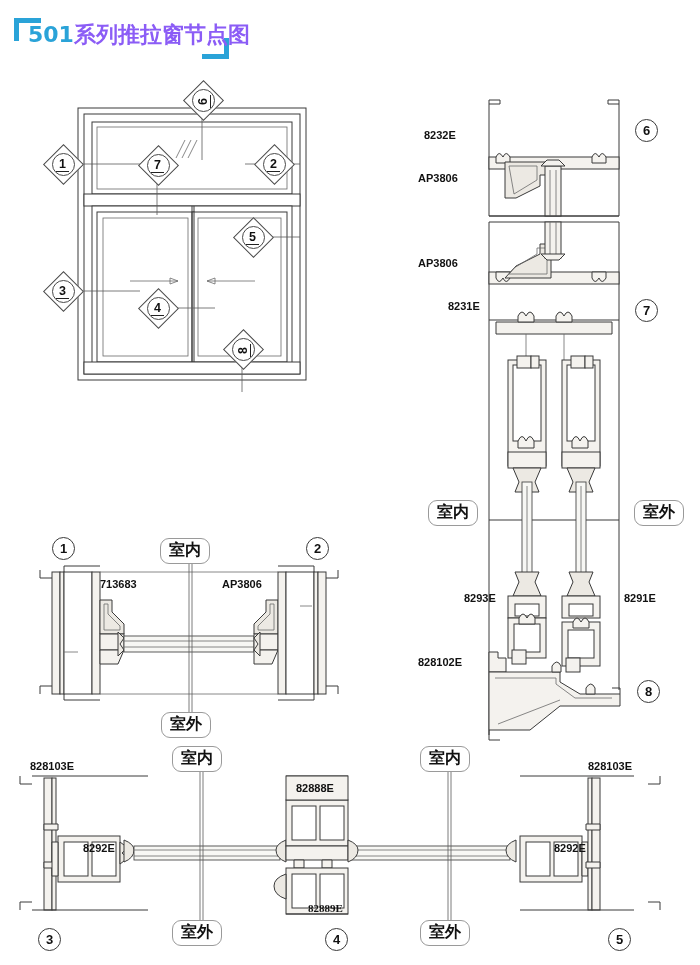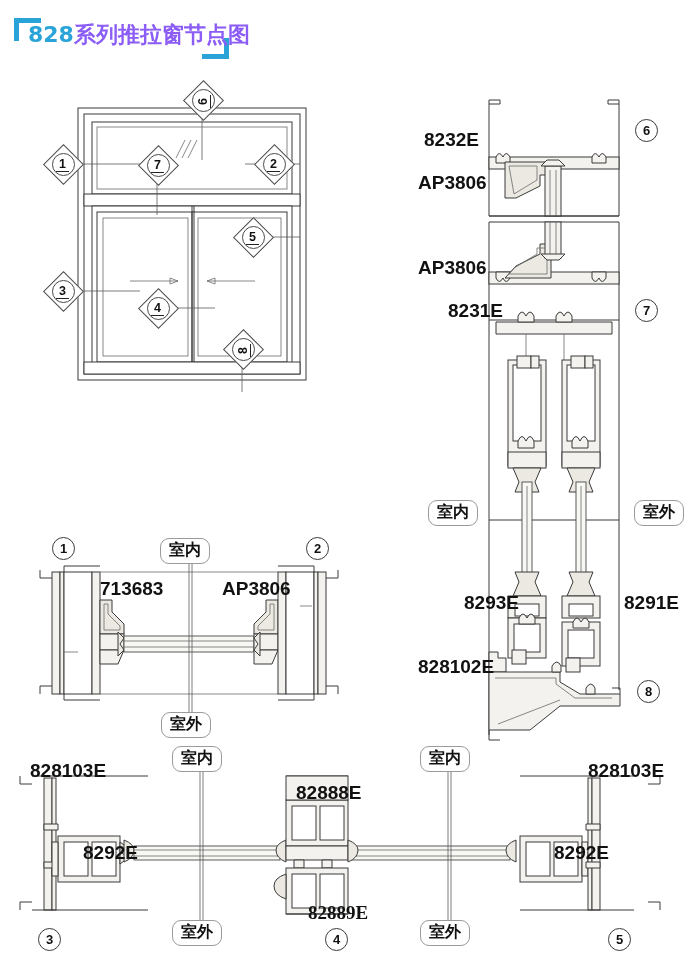--- a/index.html
+++ b/index.html
@@ -34,21 +34,21 @@
   .ln{fill:none;stroke:#3a3a3a;stroke-width:1;}
   .ln-thin{fill:none;stroke:#6a6a6a;stroke-width:0.8;}
   .ln-lead{fill:none;stroke:#5a5a5a;stroke-width:0.8;}
   .alu{fill:#f4f2ee;stroke:#3a3a3a;stroke-width:1;}
   .alu2{fill:#ece9e3;stroke:#3a3a3a;stroke-width:1;}
   .glassline{fill:#f7f7f4;stroke:#4a4a4a;stroke-width:0.9;}
   .wht{fill:#ffffff;stroke:#3a3a3a;stroke-width:1;}
 
   
   .code{
-    position:absolute;font-size:19px;font-weight:bold;color:#111;
+    position:absolute;font-size:11px;font-weight:bold;color:#111;
     white-space:nowrap;letter-spacing:0px;
     font-family:"Liberation Sans","DejaVu Sans",sans-serif;
   }
   .cnbox{
     position:absolute;background:#fff;border:1.3px solid #9a9a9a;border-radius:9px;
     font-size:16px;font-weight:bold;color:#111;padding:3px 8px 4px 8px;
     white-space:nowrap;font-family:"DejaVu Sans","Liberation Sans",sans-serif;
     line-height:1.05;
   }
   .circnum{
@@ -80,21 +80,21 @@
 </style>
 </head>
 <body>
 
 <div class="sheet">
 
   <div class="bracket-tl"></div>
   <div class="bracket-br"></div>
   <div class="title-wrap">
     <div class="title-text">
-      <span class="title-num">828</span><span class="title-rest">系列推拉窗节点图</span>
+      <span class="title-num">501</span><span class="title-rest">系列推拉窗节点图</span>
     </div>
   </div>
 
   <svg class="draw" width="700" height="965">
 
     <rect class="wht" x="78" y="108" width="228" height="272"></rect>
     <rect class="ln" x="84" y="114" width="216" height="260" fill="none"></rect>
 
     <rect class="wht" x="92" y="122" width="200" height="72"></rect>
     <rect class="ln-thin" x="97" y="127" width="190" height="62" fill="none"></rect>

